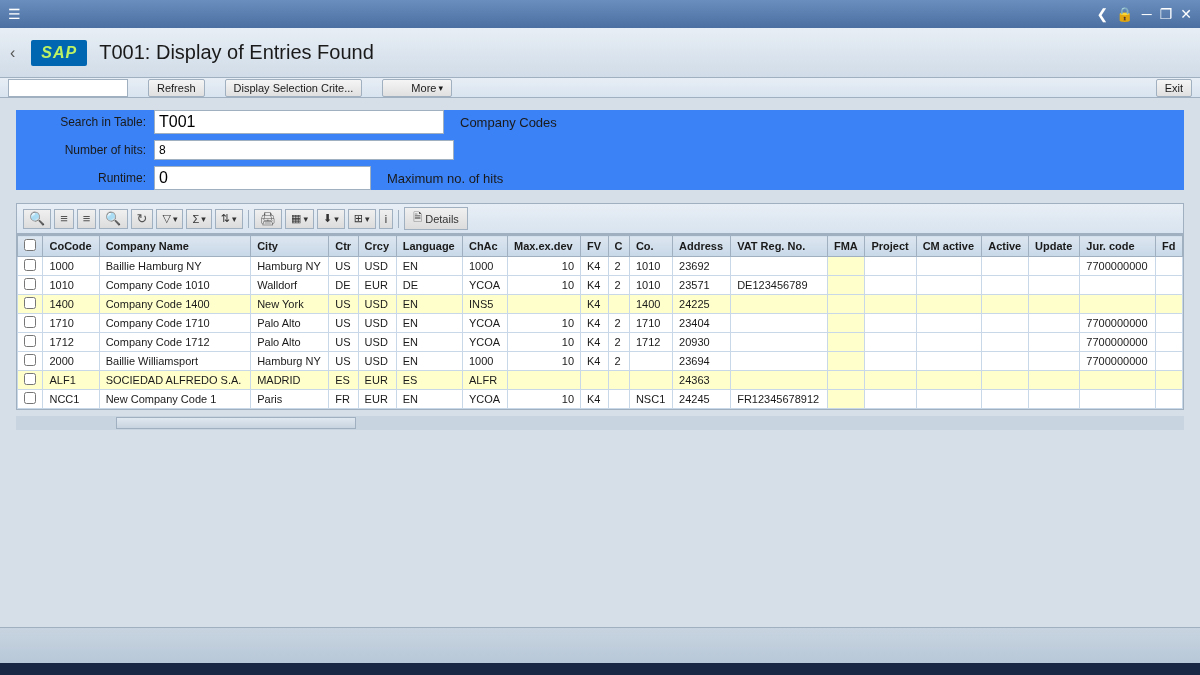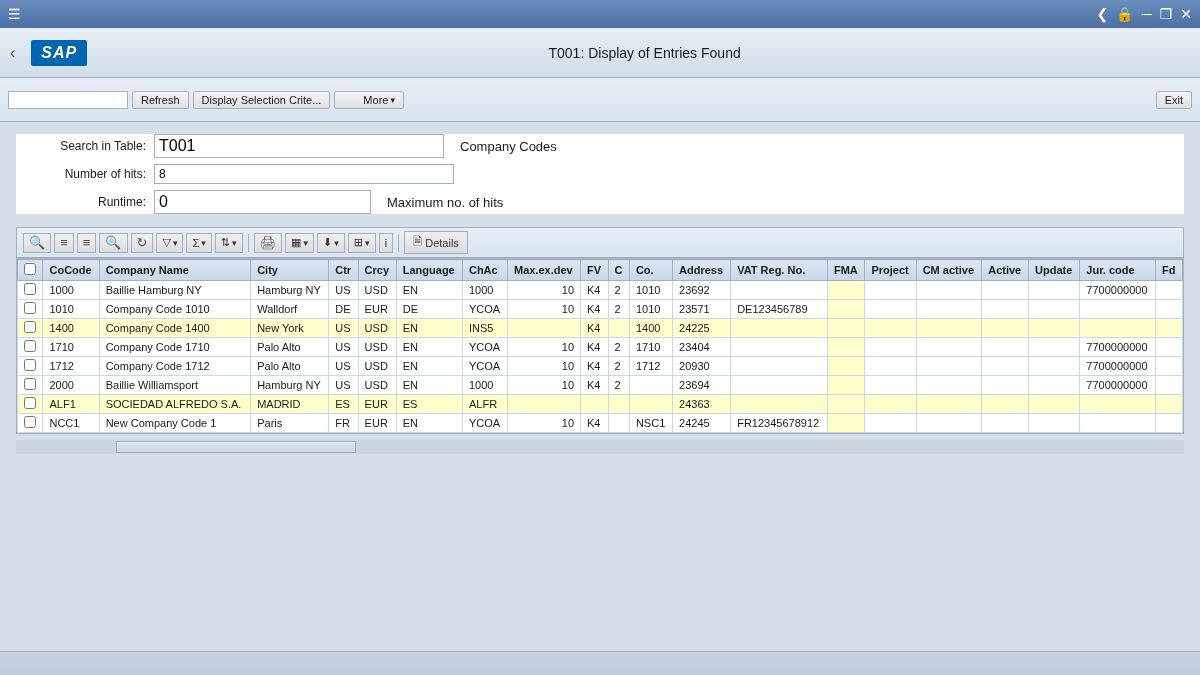--- a/index.html
+++ b/index.html
@@ -38,44 +38,44 @@
     }
     .sap-logo {
       background: #0066b2;
       color: white;
       font-size: 16px;
       font-weight: bold;
       padding: 4px 10px;
       border-radius: 2px;
       letter-spacing: 1px;
     }
-    .sap-logo span { color: #fef9c3; font-style: italic; }
+    .sap-logo span { color: #bef264; font-style: italic; }
     .sap-header-title {
       flex: 1;
-      text-align: center;
-      font-size: 14px;
+      text-align: left;
+      font-size: 20px;
       color: #1a1a1a;
       font-weight: normal;
     }
     .back-btn {
       color: #555;
       font-size: 16px;
       cursor: pointer;
       margin-right: 4px;
     }
 
     
     .toolbar {
       background: linear-gradient(to bottom, #e8eef5, #d8e4f0);
       border-bottom: 1px solid #a0b0c0;
       padding: 4px 8px;
       display: flex;
       align-items: center;
-      gap: 4px;
-      height: 44px;
+      gap: 20px;
+      height: 20px;
     }
     .toolbar-dropdown {
       background: white;
       border: 1px solid #a0b0c0;
       padding: 2px 18px 2px 6px;
       font-size: 11px;
       appearance: none;
       position: relative;
       min-width: 120px;
       cursor: pointer;
@@ -103,21 +103,21 @@
 
     
     .main-content {
       background: #d6dfe8;
       padding: 12px 16px;
       height: calc(675px - 28px - 50px - 32px - 36px);
     }
 
     
     .search-form {
-      background: #ffffff;
+      background: #3b82f6;
       margin-bottom: 13px;
     }
     .form-row {
       display: flex;
       align-items: center;
       margin-bottom: 6px;
       gap: 8px;
     }
     .form-label {
       text-align: right;

